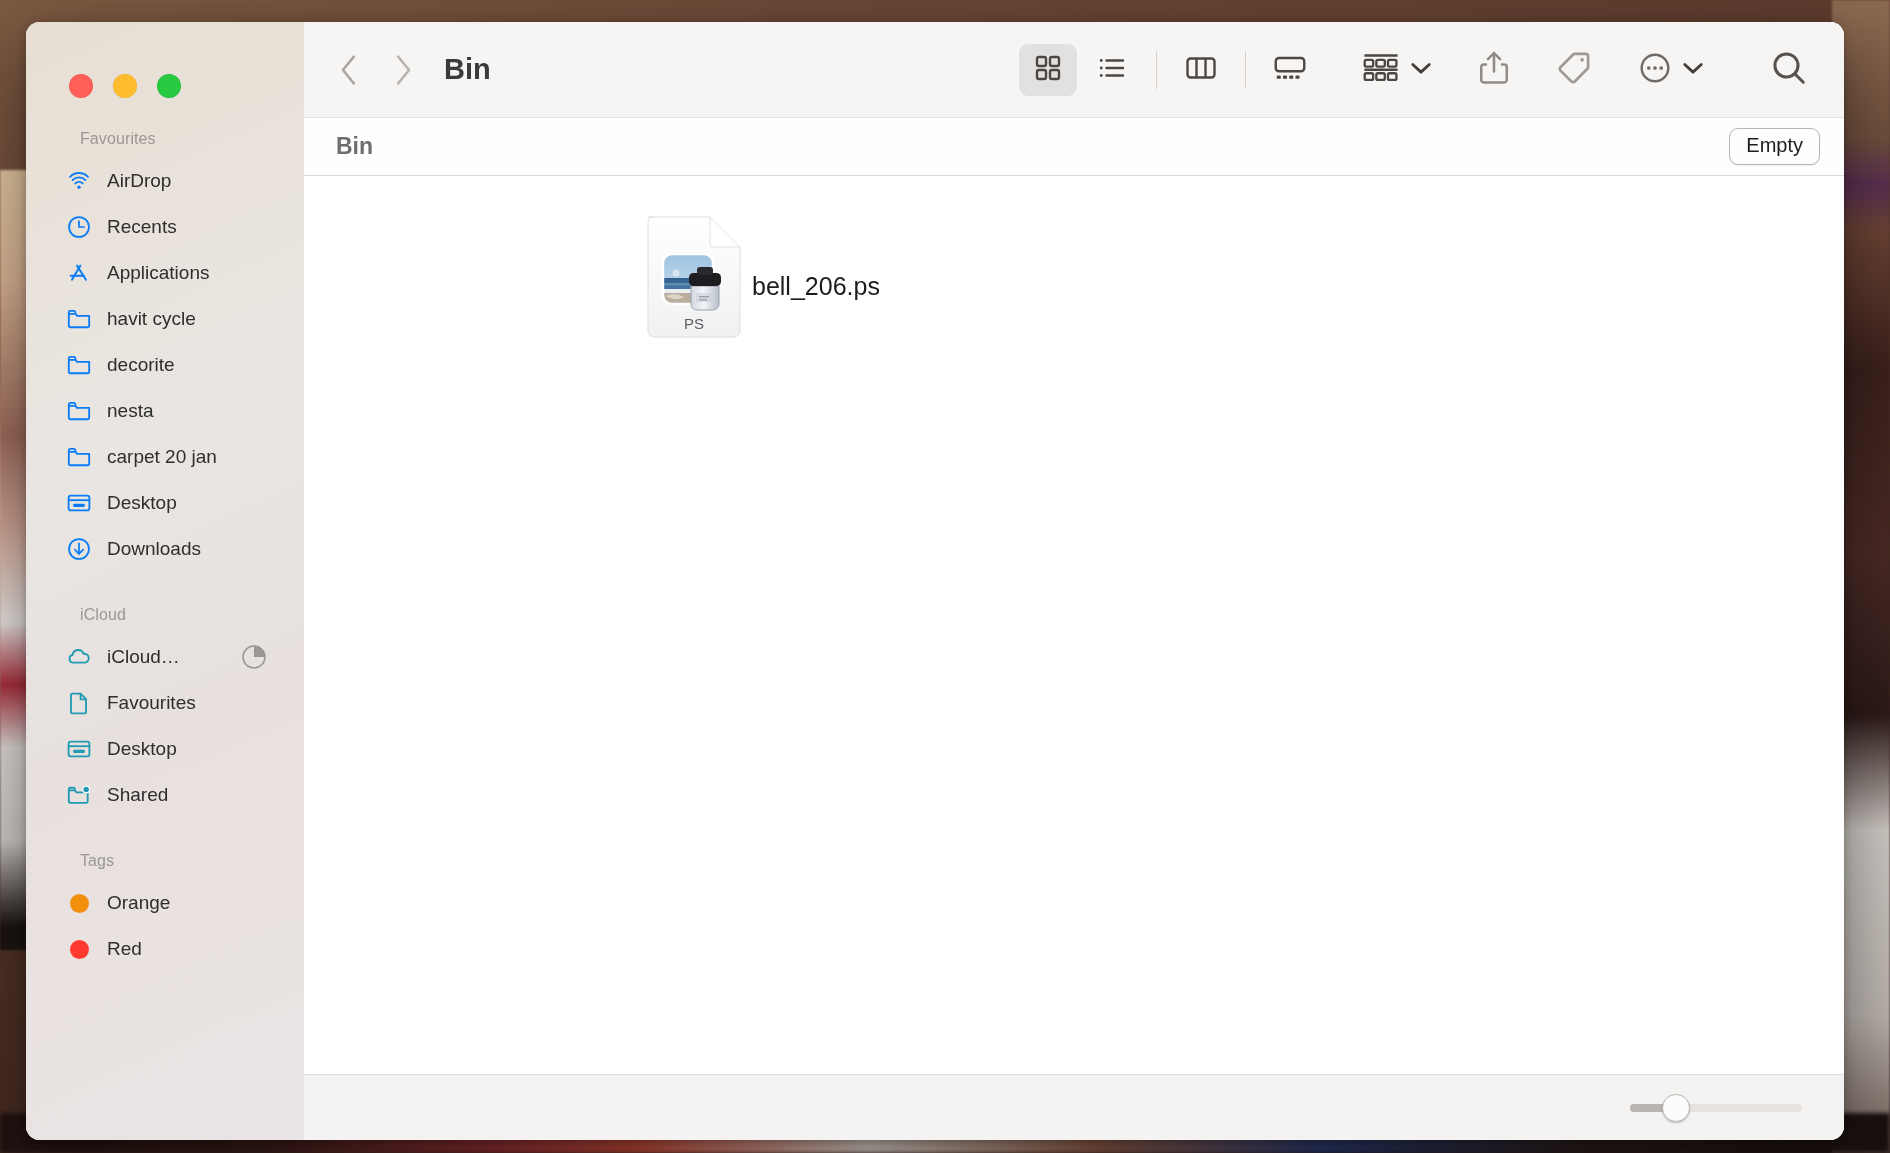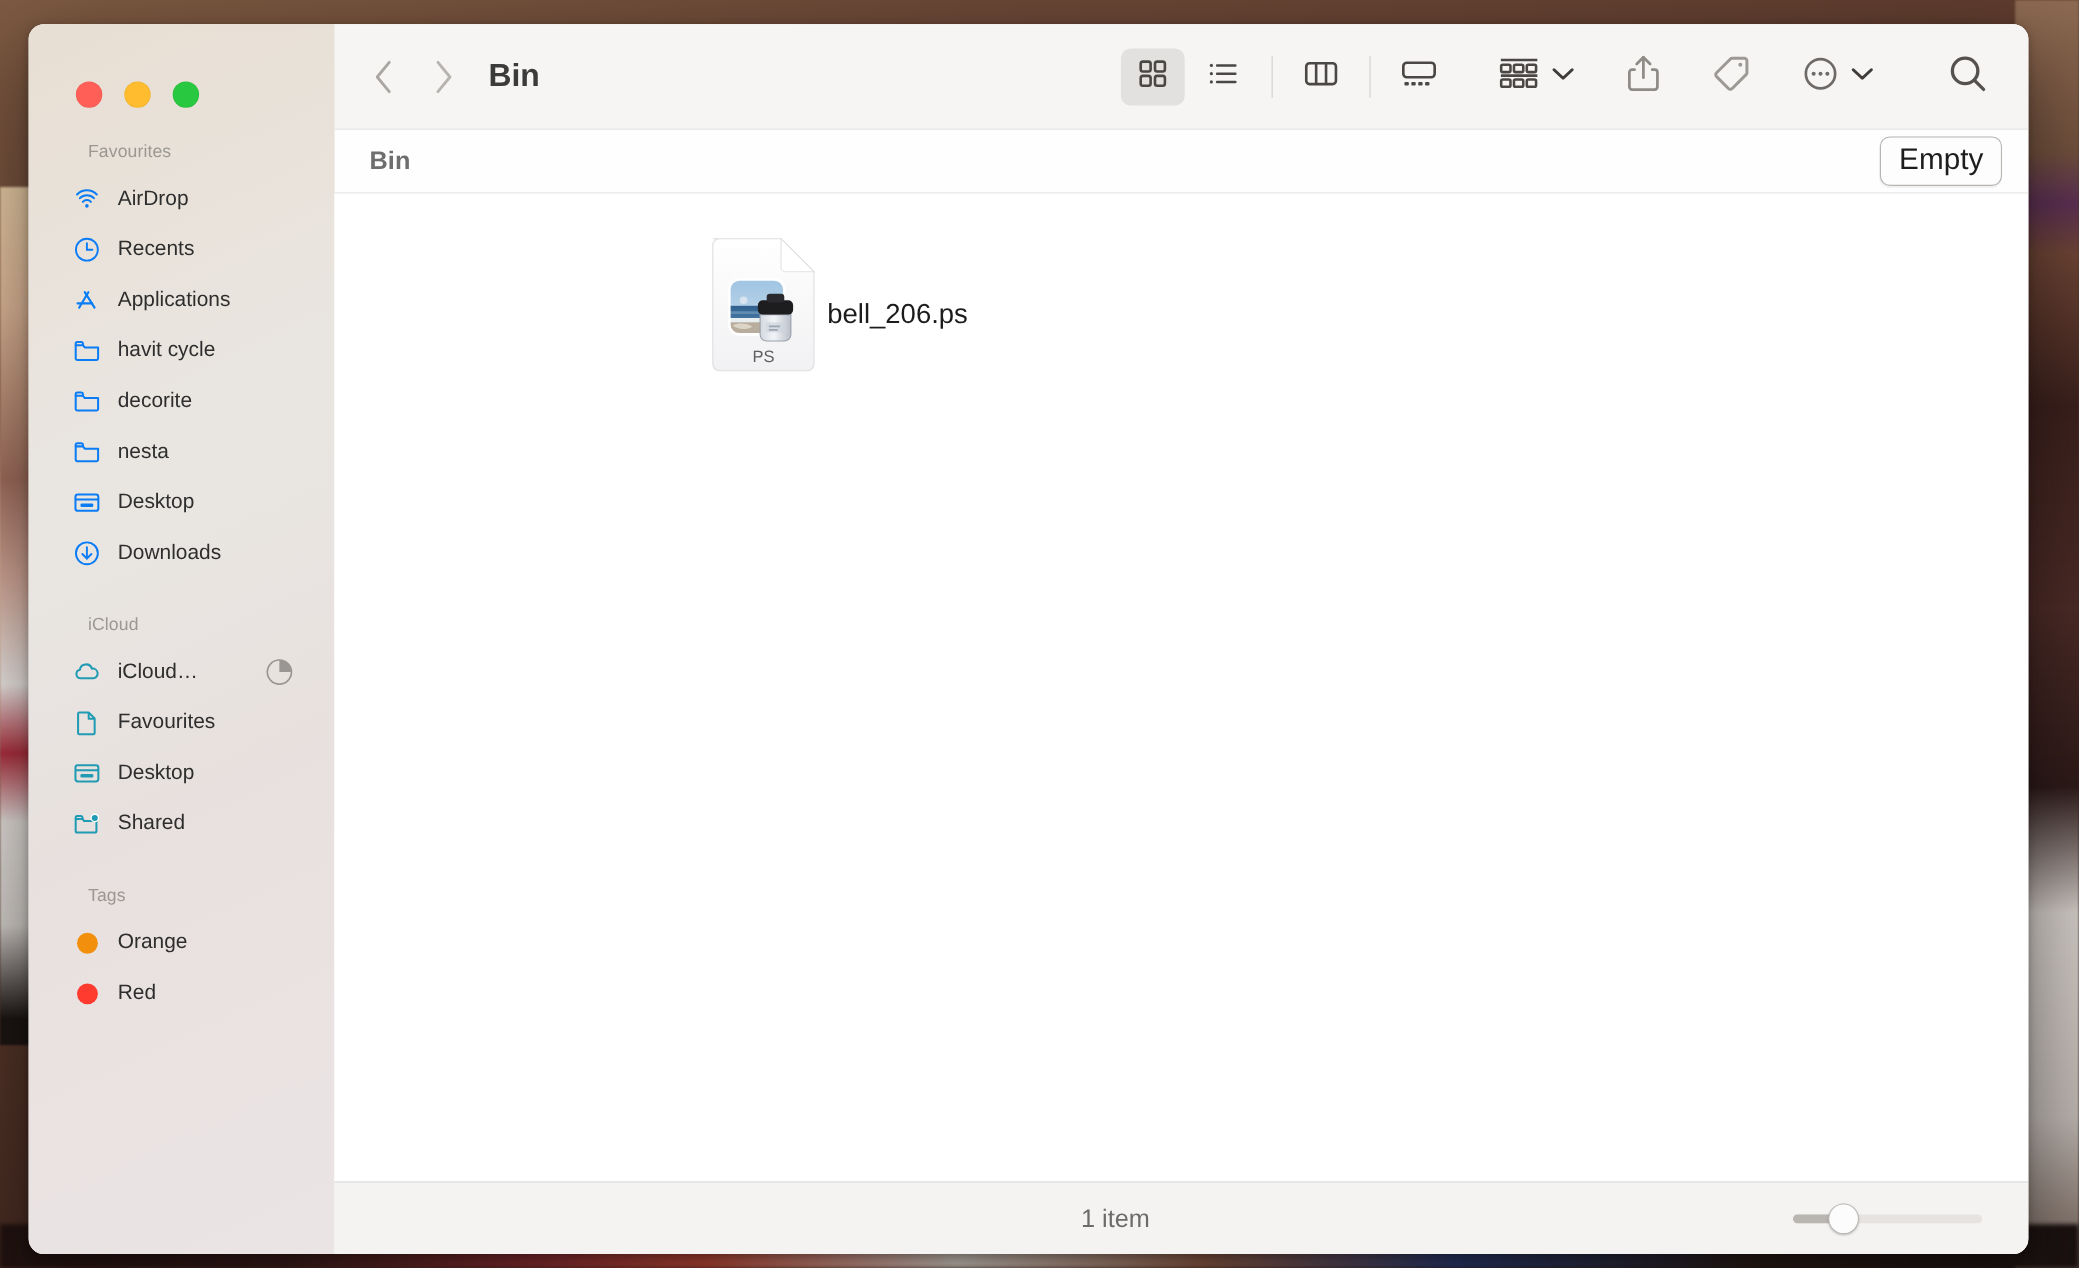--- a/index.html
+++ b/index.html
@@ -133,21 +133,21 @@
   #pathbar {
     height: 58px; flex: 0 0 58px;
     background: #fefefe;
     border-bottom: 1px solid #dedbd9;
     display: flex; align-items: center;
     padding: 0 24px 0 32px;
   }
   #pathbar-title { font-size: 23px; font-weight: bold; color: #6e6e6e; }
   #empty-btn {
     margin-left: auto;
-    font-size: 27px; color: #1d1d1d;
+    font-size: 20px; color: #1d1d1d;
     background: #fdfdfd;
     border: 1px solid #b7b4b1;
     border-radius: 9px;
     padding: 5px 16px 7px;
     box-shadow: 0 1px 1px rgba(0,0,0,.05);
     white-space: nowrap;
   }
 
   
   #filearea { flex: 1; background: #ffffff; padding: 34px 0 0 0; position: relative; overflow: hidden; }
@@ -263,20 +263,29 @@
     <div class="sb-item">
       <span class="ic">
         <svg width="26" height="26" viewBox="0 0 24 24" fill="none" stroke="#0a7cf5" stroke-width="1.7" stroke-linejoin="round">
           <path d="M2.6 7.2h6.1l1.5 1.9h11.2v9.1a1.4 1.4 0 0 1-1.4 1.4H4a1.4 1.4 0 0 1-1.4-1.4z"></path>
           <path d="M2.6 7.2V5.9A1.4 1.4 0 0 1 4 4.5h3.4a1.4 1.4 0 0 1 1.3 1.4v1.3"></path>
         </svg>
       </span>
       <span class="sb-label">nesta</span>
     </div>
 
+    <div class="sb-item">
+      <span class="ic">
+        <svg width="26" height="26" viewBox="0 0 24 24" fill="none" stroke="#0a7cf5" stroke-width="1.7" stroke-linejoin="round">
+          <path d="M2.6 7.2h6.1l1.5 1.9h11.2v9.1a1.4 1.4 0 0 1-1.4 1.4H4a1.4 1.4 0 0 1-1.4-1.4z"></path>
+          <path d="M2.6 7.2V5.9A1.4 1.4 0 0 1 4 4.5h3.4a1.4 1.4 0 0 1 1.3 1.4v1.3"></path>
+        </svg>
+      </span>
+      <span class="sb-label">carpet 20 jan</span>
+    </div>
 
     <div class="sb-item">
       <span class="ic">
         <svg width="26" height="26" viewBox="0 0 24 24" fill="none" stroke="#0a7cf5" stroke-width="1.7" stroke-linejoin="round">
           <rect x="2.4" y="5.2" width="19.2" height="13.6" rx="2"></rect>
           <path d="M2.4 9.4h19.2"></path>
           <rect x="6.6" y="12.6" width="10.8" height="3" rx="1.1" fill="#0a7cf5" stroke="none"></rect>
         </svg>
       </span>
       <span class="sb-label">Desktop</span>
@@ -548,21 +557,20 @@
             <path d="M63 86h10v1.6H63zM63 89h8v1.6h-8z" fill="#8e97a3" opacity=".8"></path>
 
             <text x="58" y="119" font-family="Liberation Sans, sans-serif" font-size="15" fill="#5d5d62" text-anchor="middle">PS</text>
           </svg>
         </div>
         <div class="file-name">bell_206.ps</div>
       </div>
     </div>
 
     <div id="statusbar">
-      <div id="item-count">1 item</div>
       <div id="zoom-slider">
         <div class="track"></div>
         <div class="track-fill" id="slider-fill" style="width: 45.68px;"></div>
         <div class="knob" id="slider-knob" style="left: 31.68px;"></div>
       </div>
     </div>
   </div>
 </div>
 
 </body></html>

